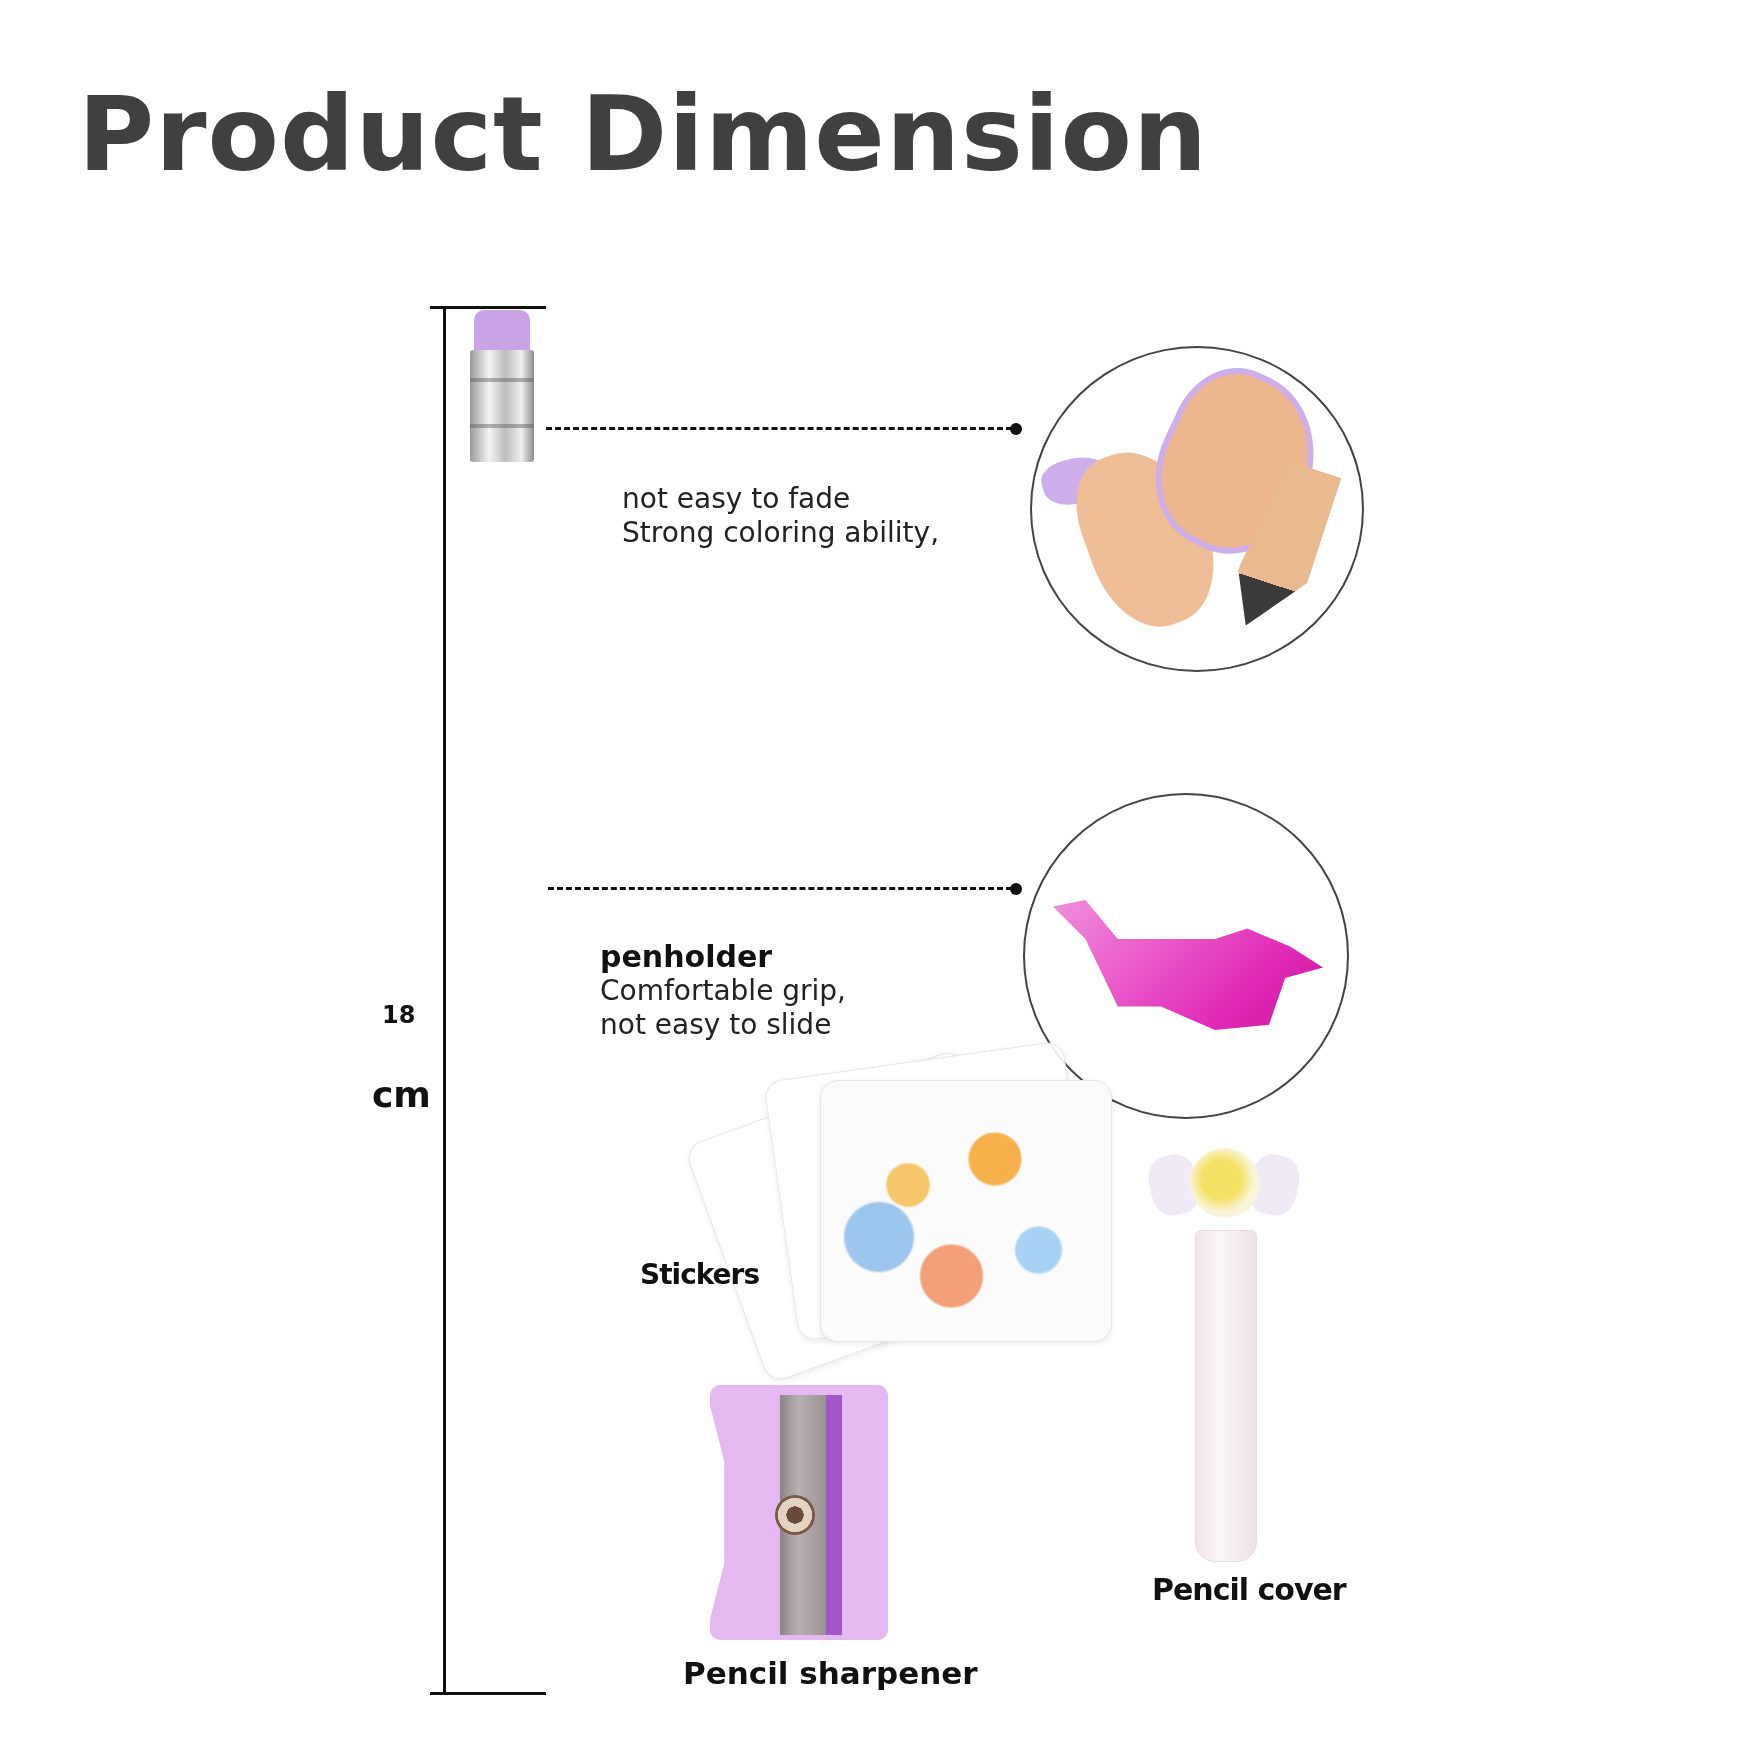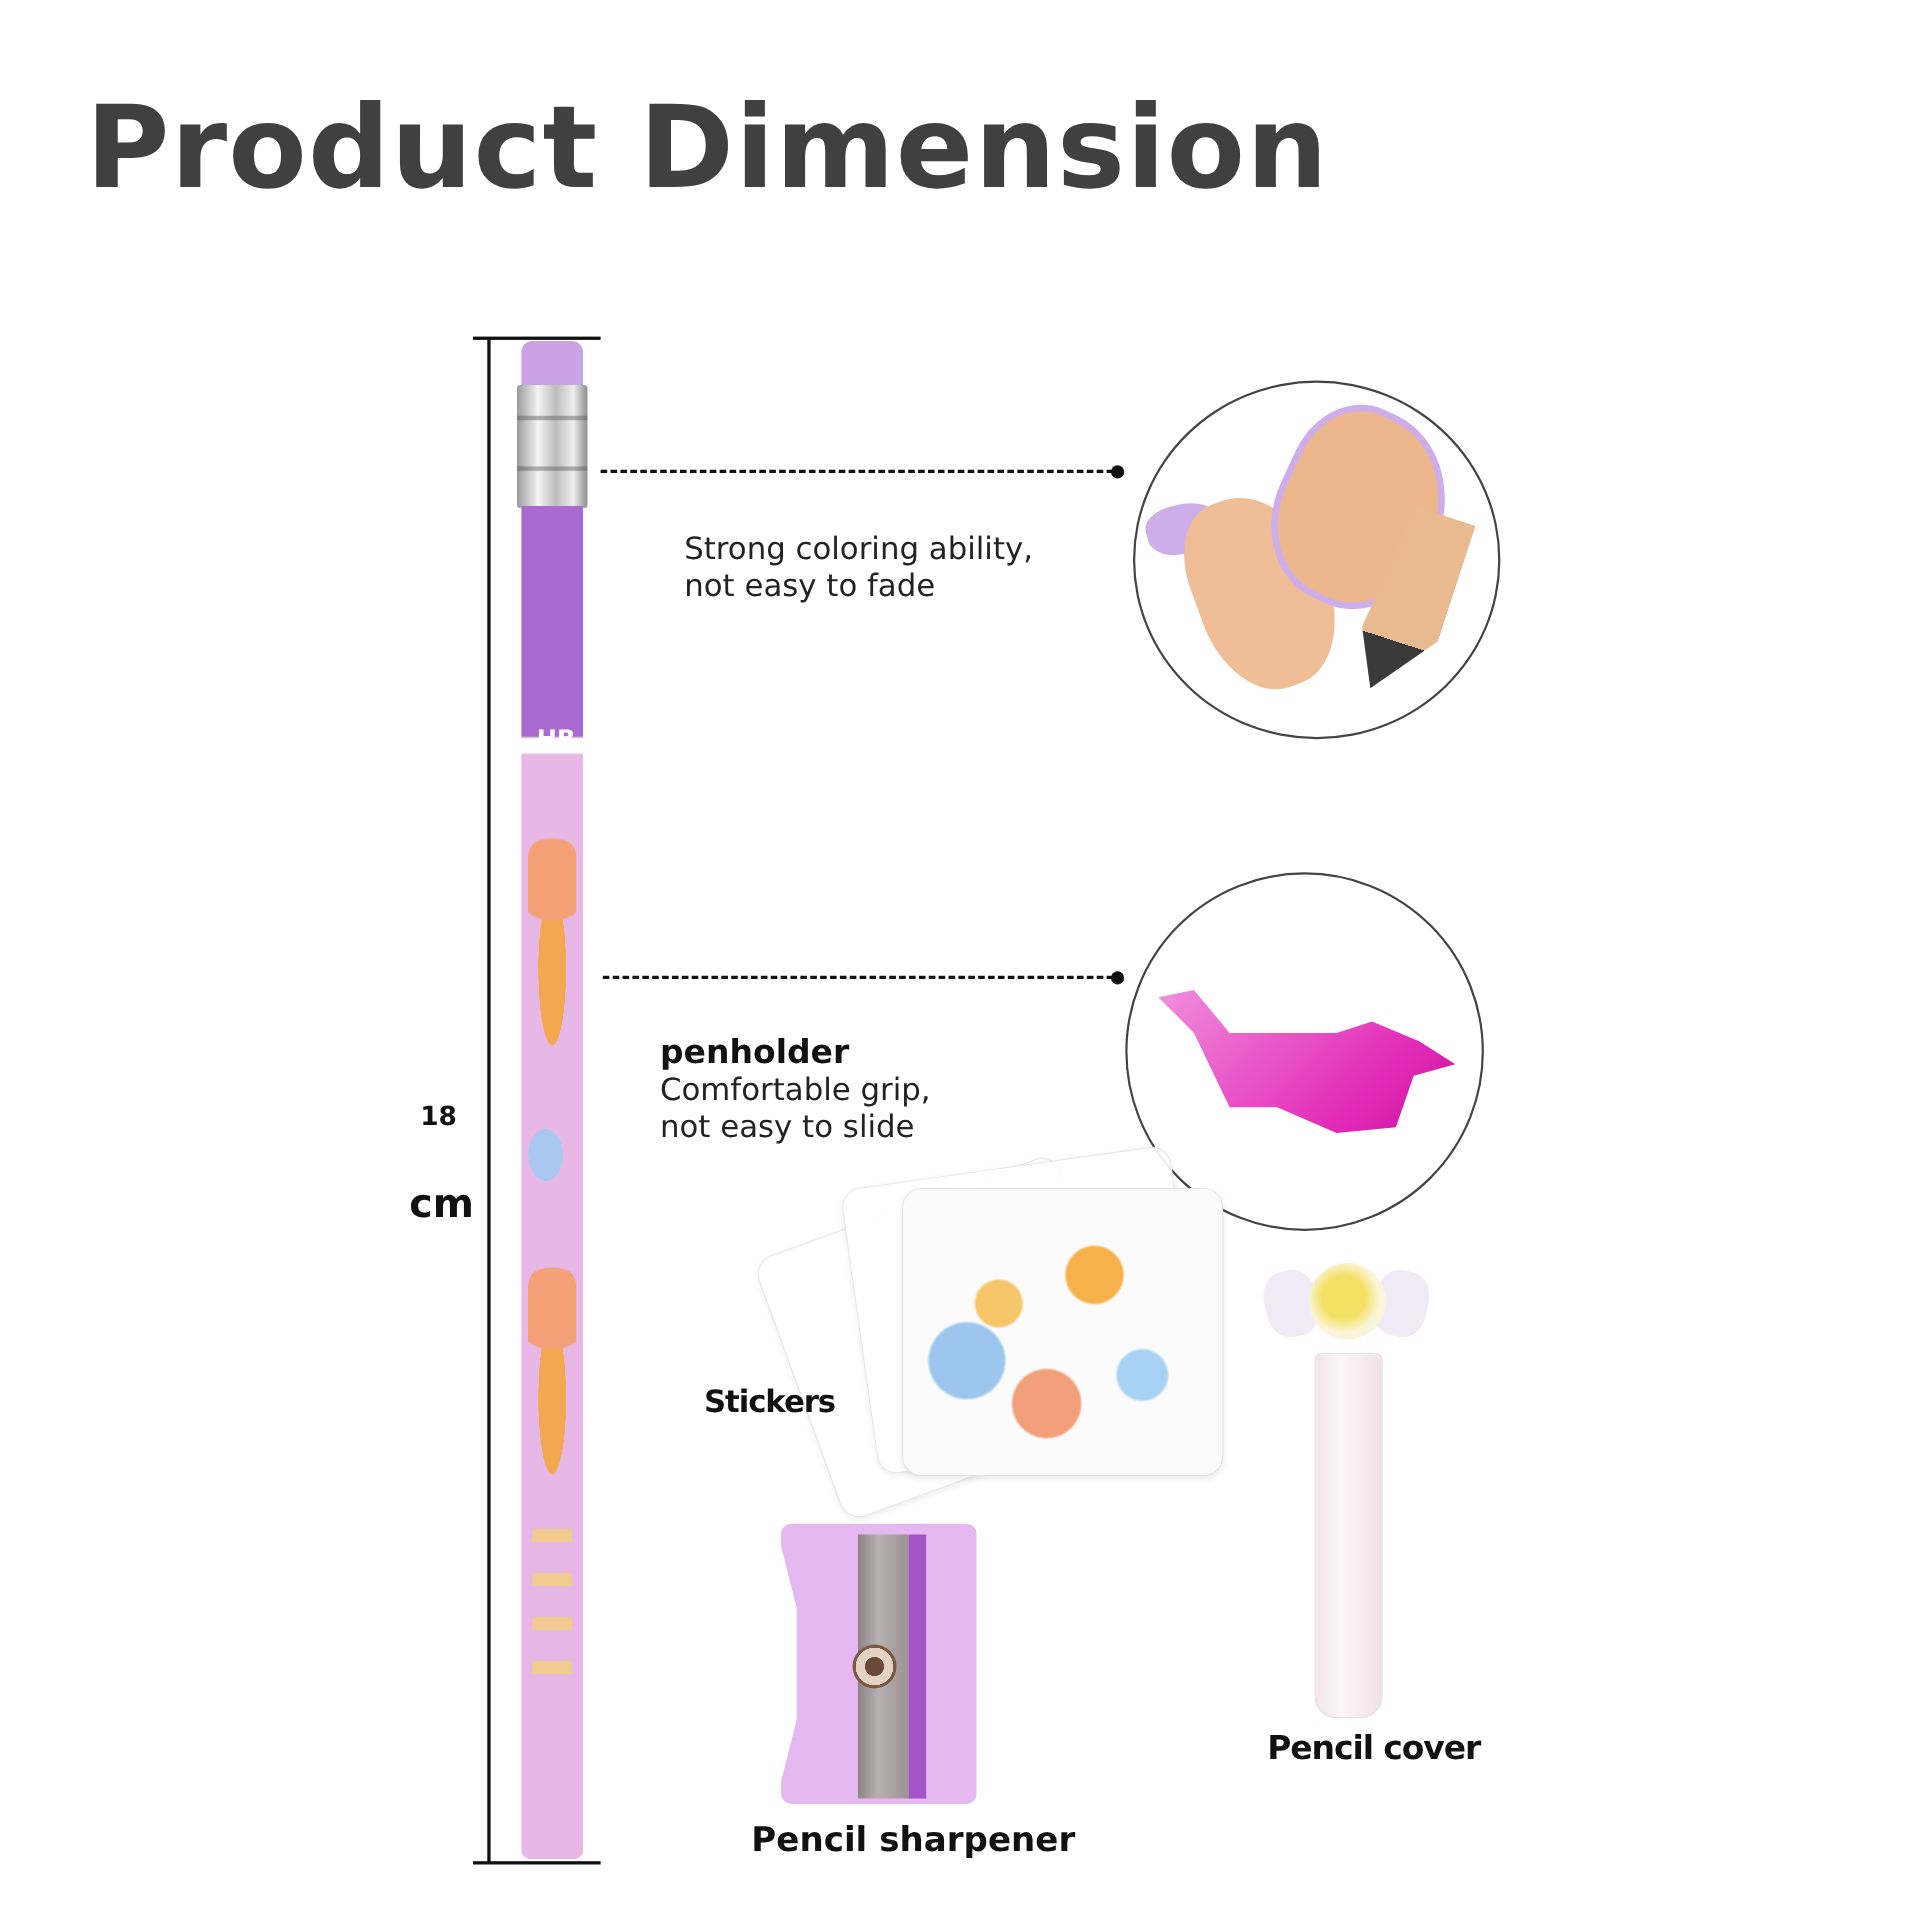--- a/index.html
+++ b/index.html
@@ -83,40 +83,33 @@
 
 <div class="abs ruler-v"></div>
 <div class="abs ruler-t"></div>
 <div class="abs ruler-b"></div>
 <div id="dim-num" class="abs">18</div>
 <div id="dim-unit" class="abs">cm</div>
 
 <div class="abs pencil">
   <div class="abs eraser"></div>
   <div class="abs ferrule"></div>
-  <div class="abs body">
-    <div class="abs hb">HB</div>
-    <div class="abs fig fig1"></div>
-    <div class="abs unicorn"></div>
-    <div class="abs fig fig2"></div>
-    <div class="abs deco"></div>
-  </div>
 </div>
 
 <div id="dash1" class="abs dash"></div>
 <div id="dot1" class="abs dot"></div>
 <div id="circle1" class="abs circle">
   <div class="shaving sh3"></div>
   <div class="shaving sh1"></div>
   <div class="shaving sh2"></div>
   <div class="abs pen-tip"></div>
 </div>
 <div id="feat1" class="abs">
+  <div class="feat-d">not easy to fade</div>
   <div class="feat-d">Strong coloring ability,</div>
-  <div class="feat-d">not easy to fade</div>
 </div>
 
 <div id="dash2" class="abs dash"></div>
 <div id="dot2" class="abs dot"></div>
 <div id="circle2" class="abs circle">
   <div class="abs dolphin"></div>
 </div>
 <div id="feat2" class="abs">
   <div class="feat-h">penholder</div>
   <div class="feat-d">Comfortable grip,</div>

